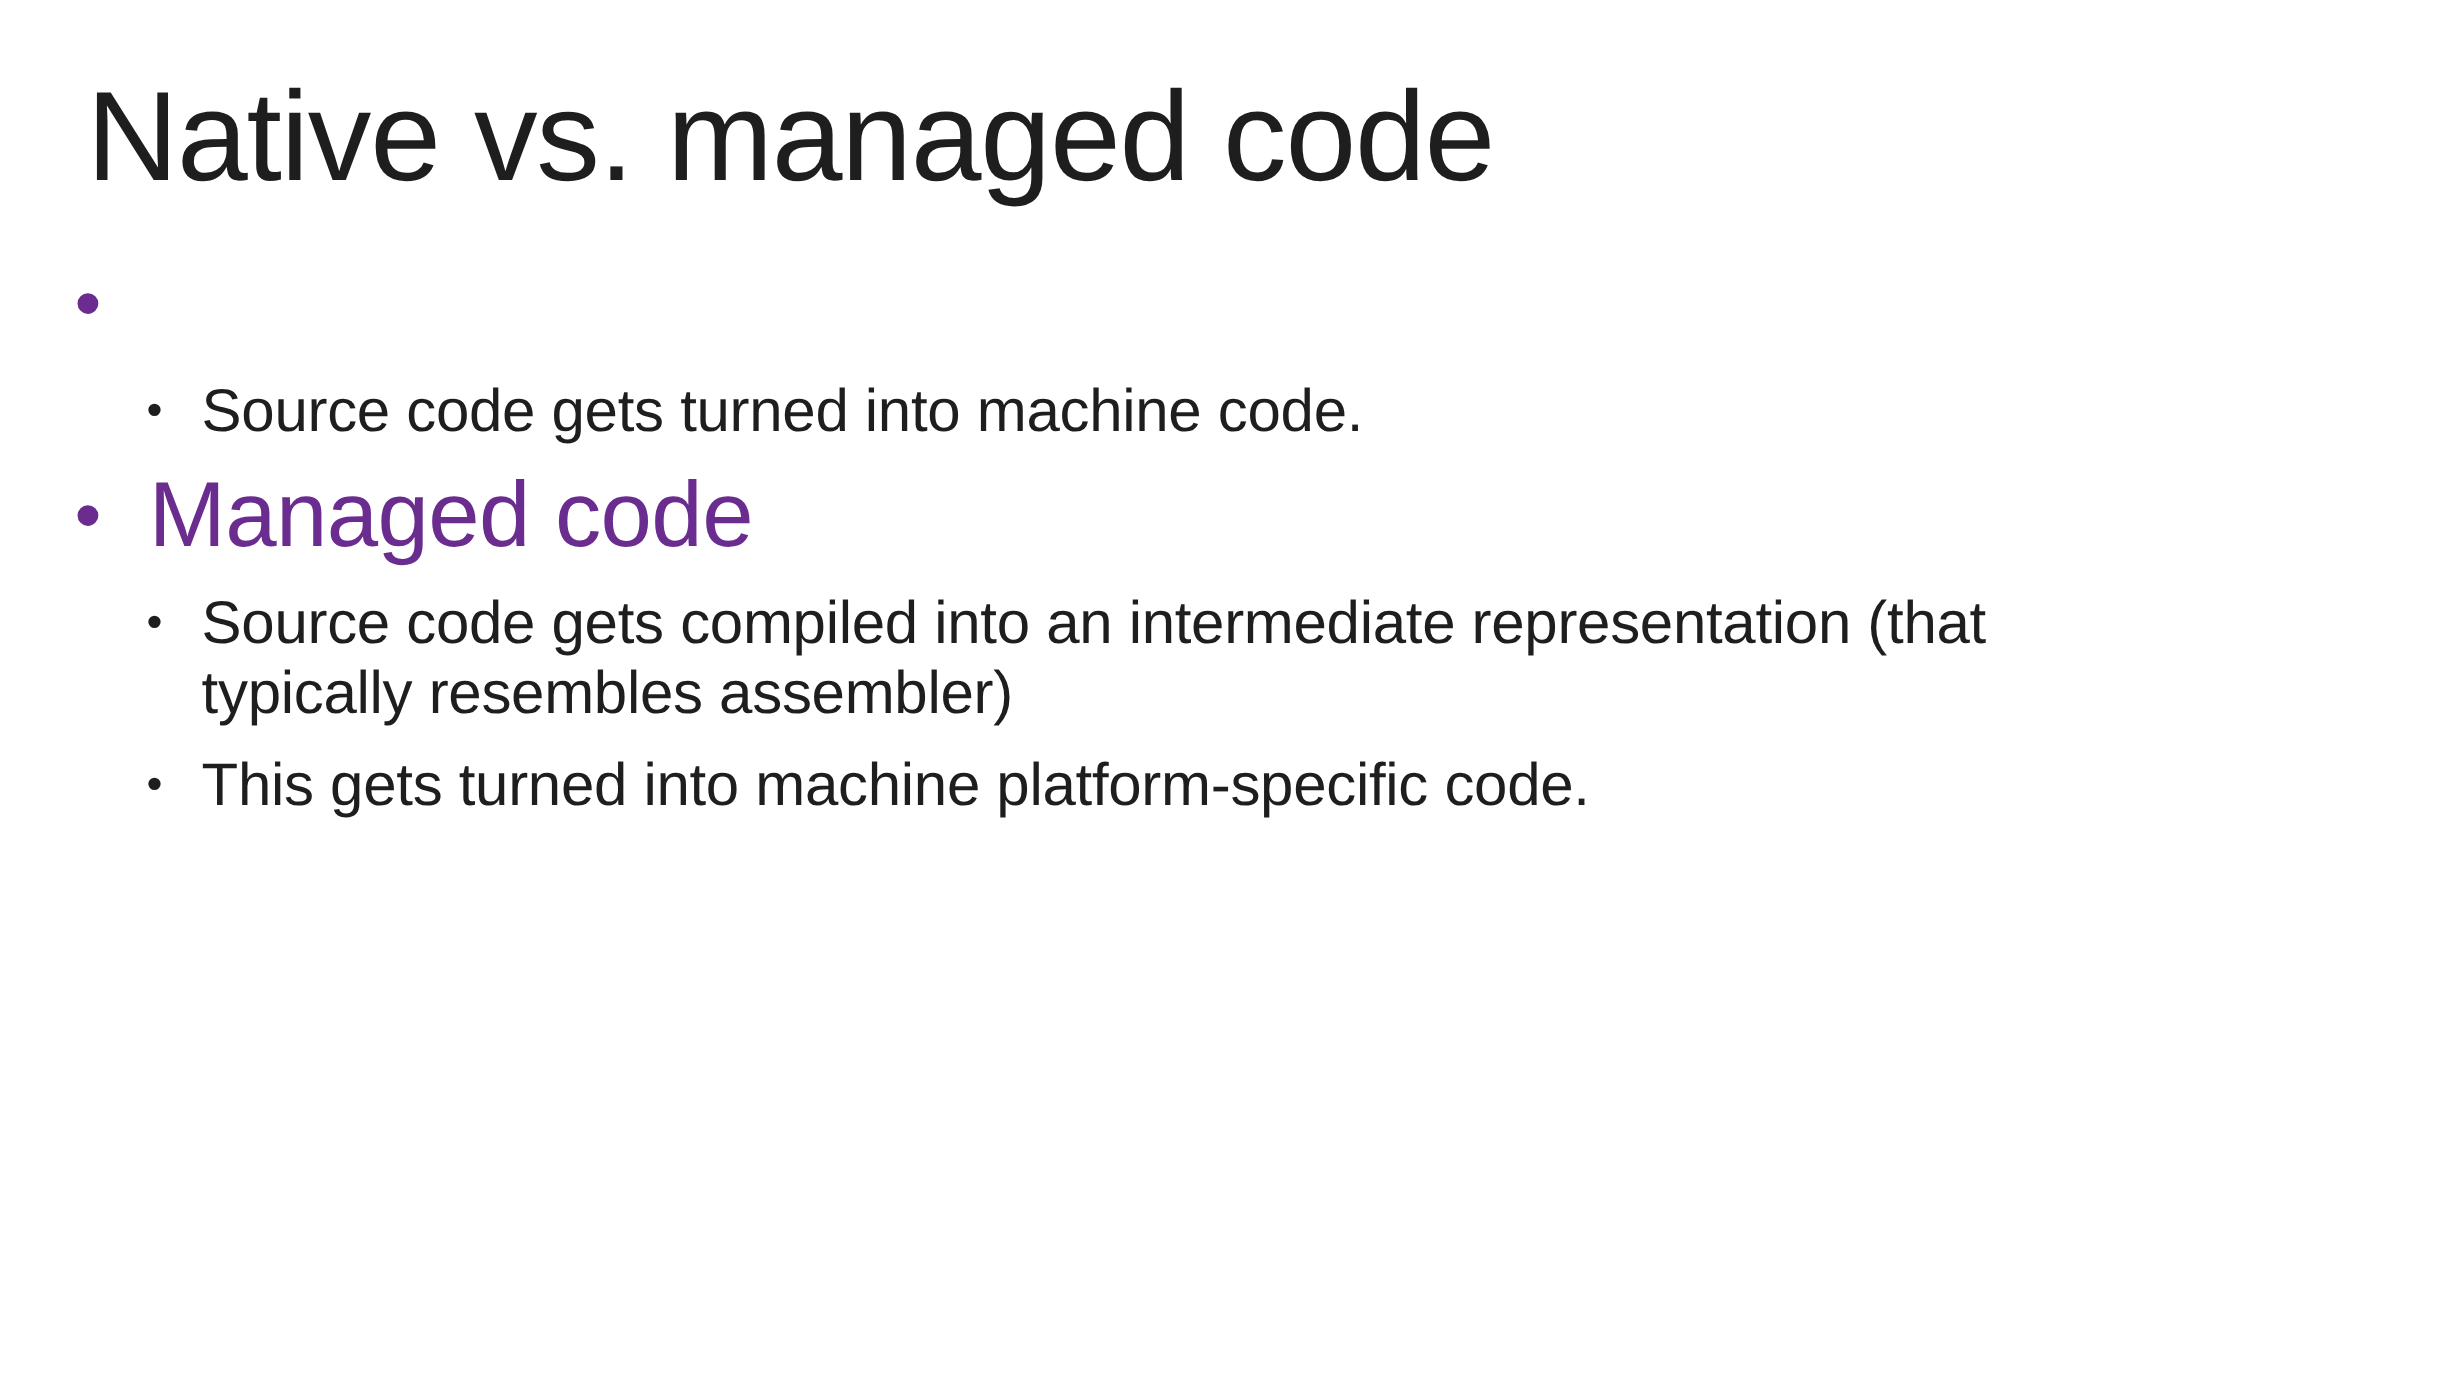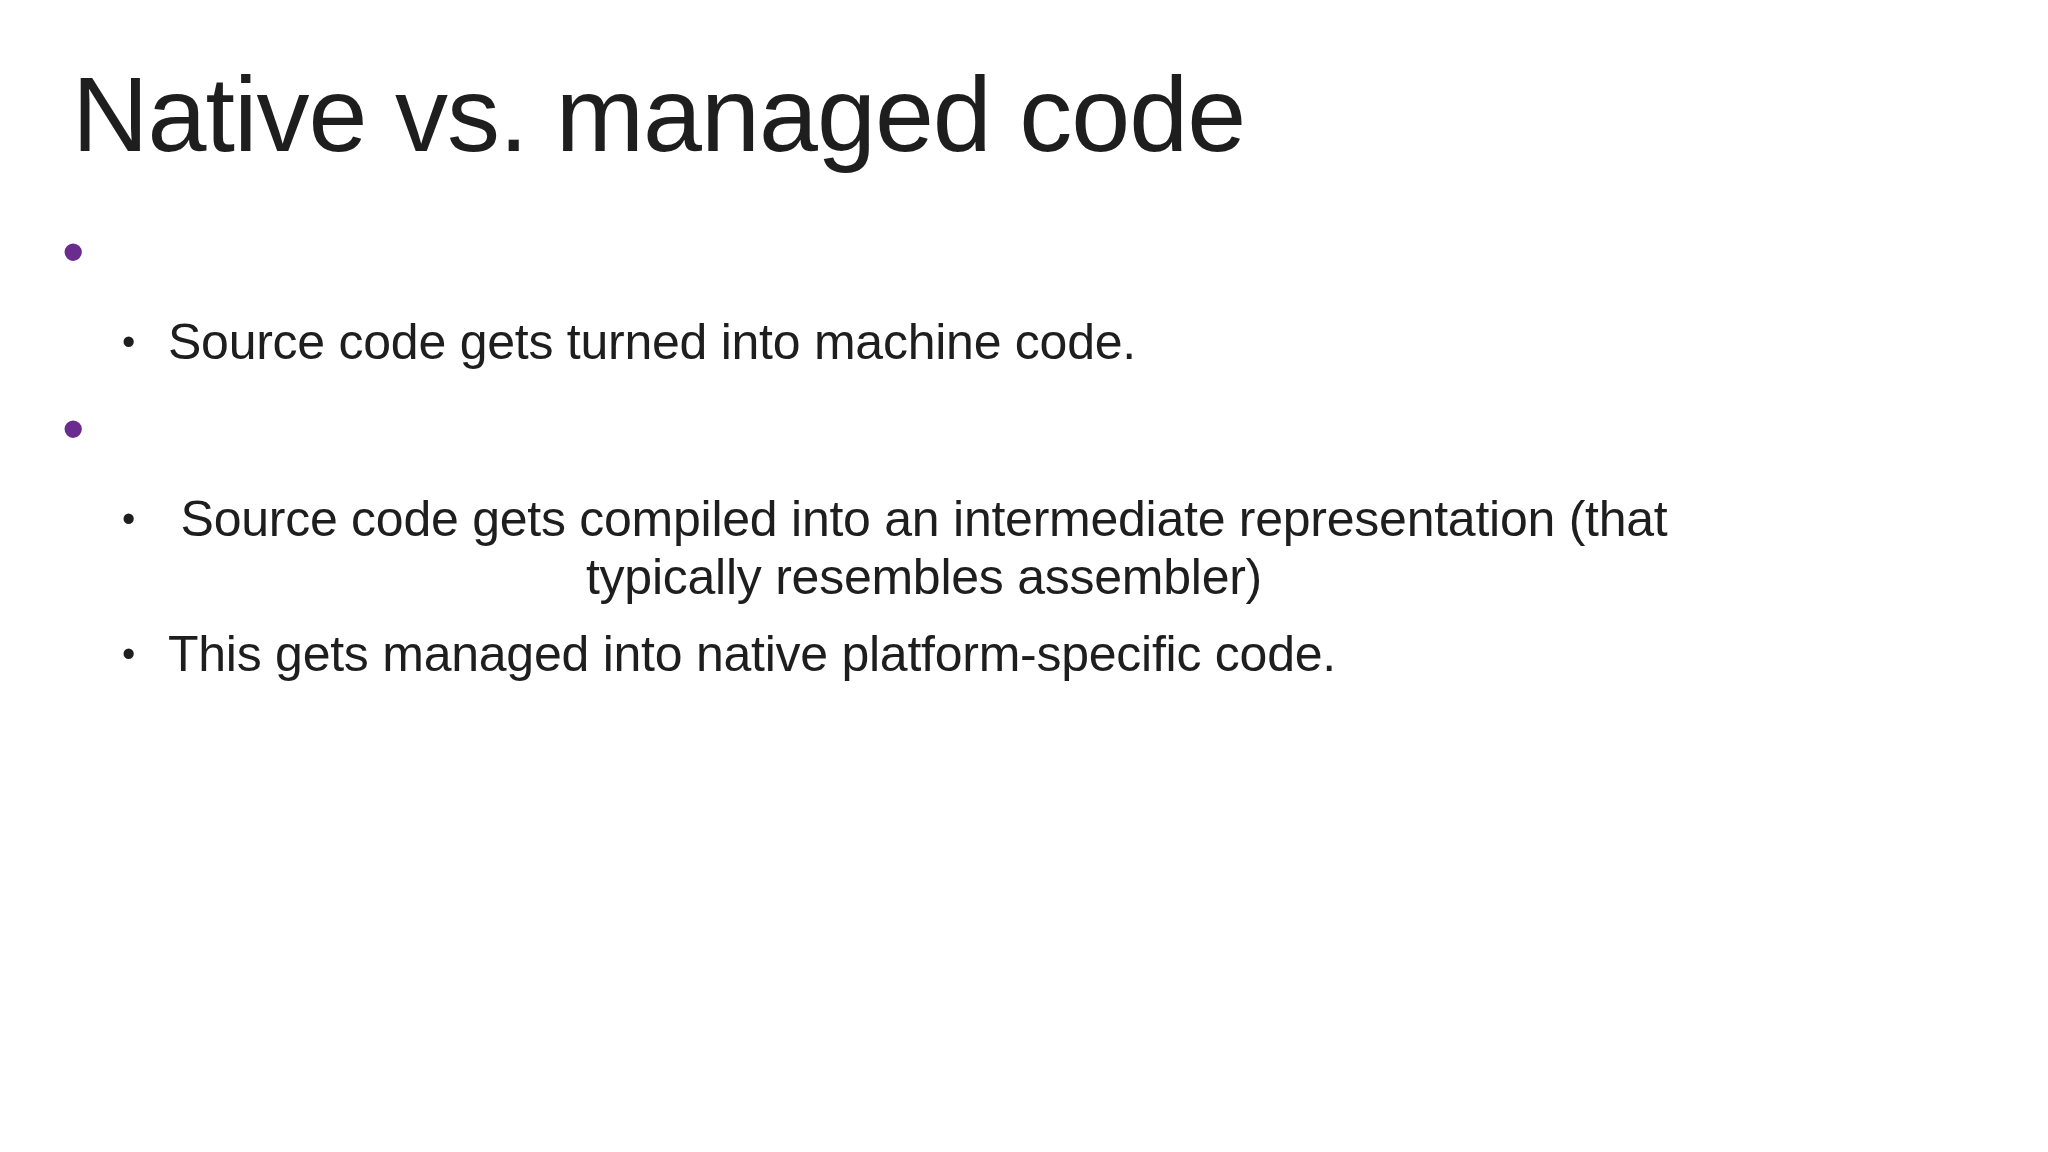--- a/index.html
+++ b/index.html
@@ -57,21 +57,20 @@
     letter-spacing: -0.25px;
     color: #1e1e1e;
   }
   .l2 .marker {
     width: 46px;
     font-size: 38px;
     line-height: 58px;
   }
   .l2 .text {
     max-width: 1730px;
-    text-align: center;
   }
   .row-1 { top: 206px; }
   .row-2 { top: 313px; }
   .row-3 { top: 383px; }
   .row-4 { top: 490px; }
   .row-5 { top: 625px; }
 </style>
 </head>
 <body>
 
@@ -83,25 +82,26 @@
     <span class="marker">•</span>
   </div>
 
   <div class="row l2 row-2">
     <span class="marker">•</span>
     <span class="text">Source code gets turned into machine code.</span>
   </div>
 
   <div class="row l1 row-3">
     <span class="marker">•</span>
+    <span class="text">Managed code</span>
   </div>
 
   <div class="row l2 row-4">
     <span class="marker">•</span>
     <span class="text">Source code gets compiled into an intermediate representation (that typically resembles assembler)</span>
   </div>
 
   <div class="row l2 row-5">
     <span class="marker">•</span>
-    <span class="text">This gets managed into native platform-specific code.</span>
+    <span class="text">This gets turned into machine platform-specific code.</span>
   </div>
 
 </div>
 
 </body></html>

